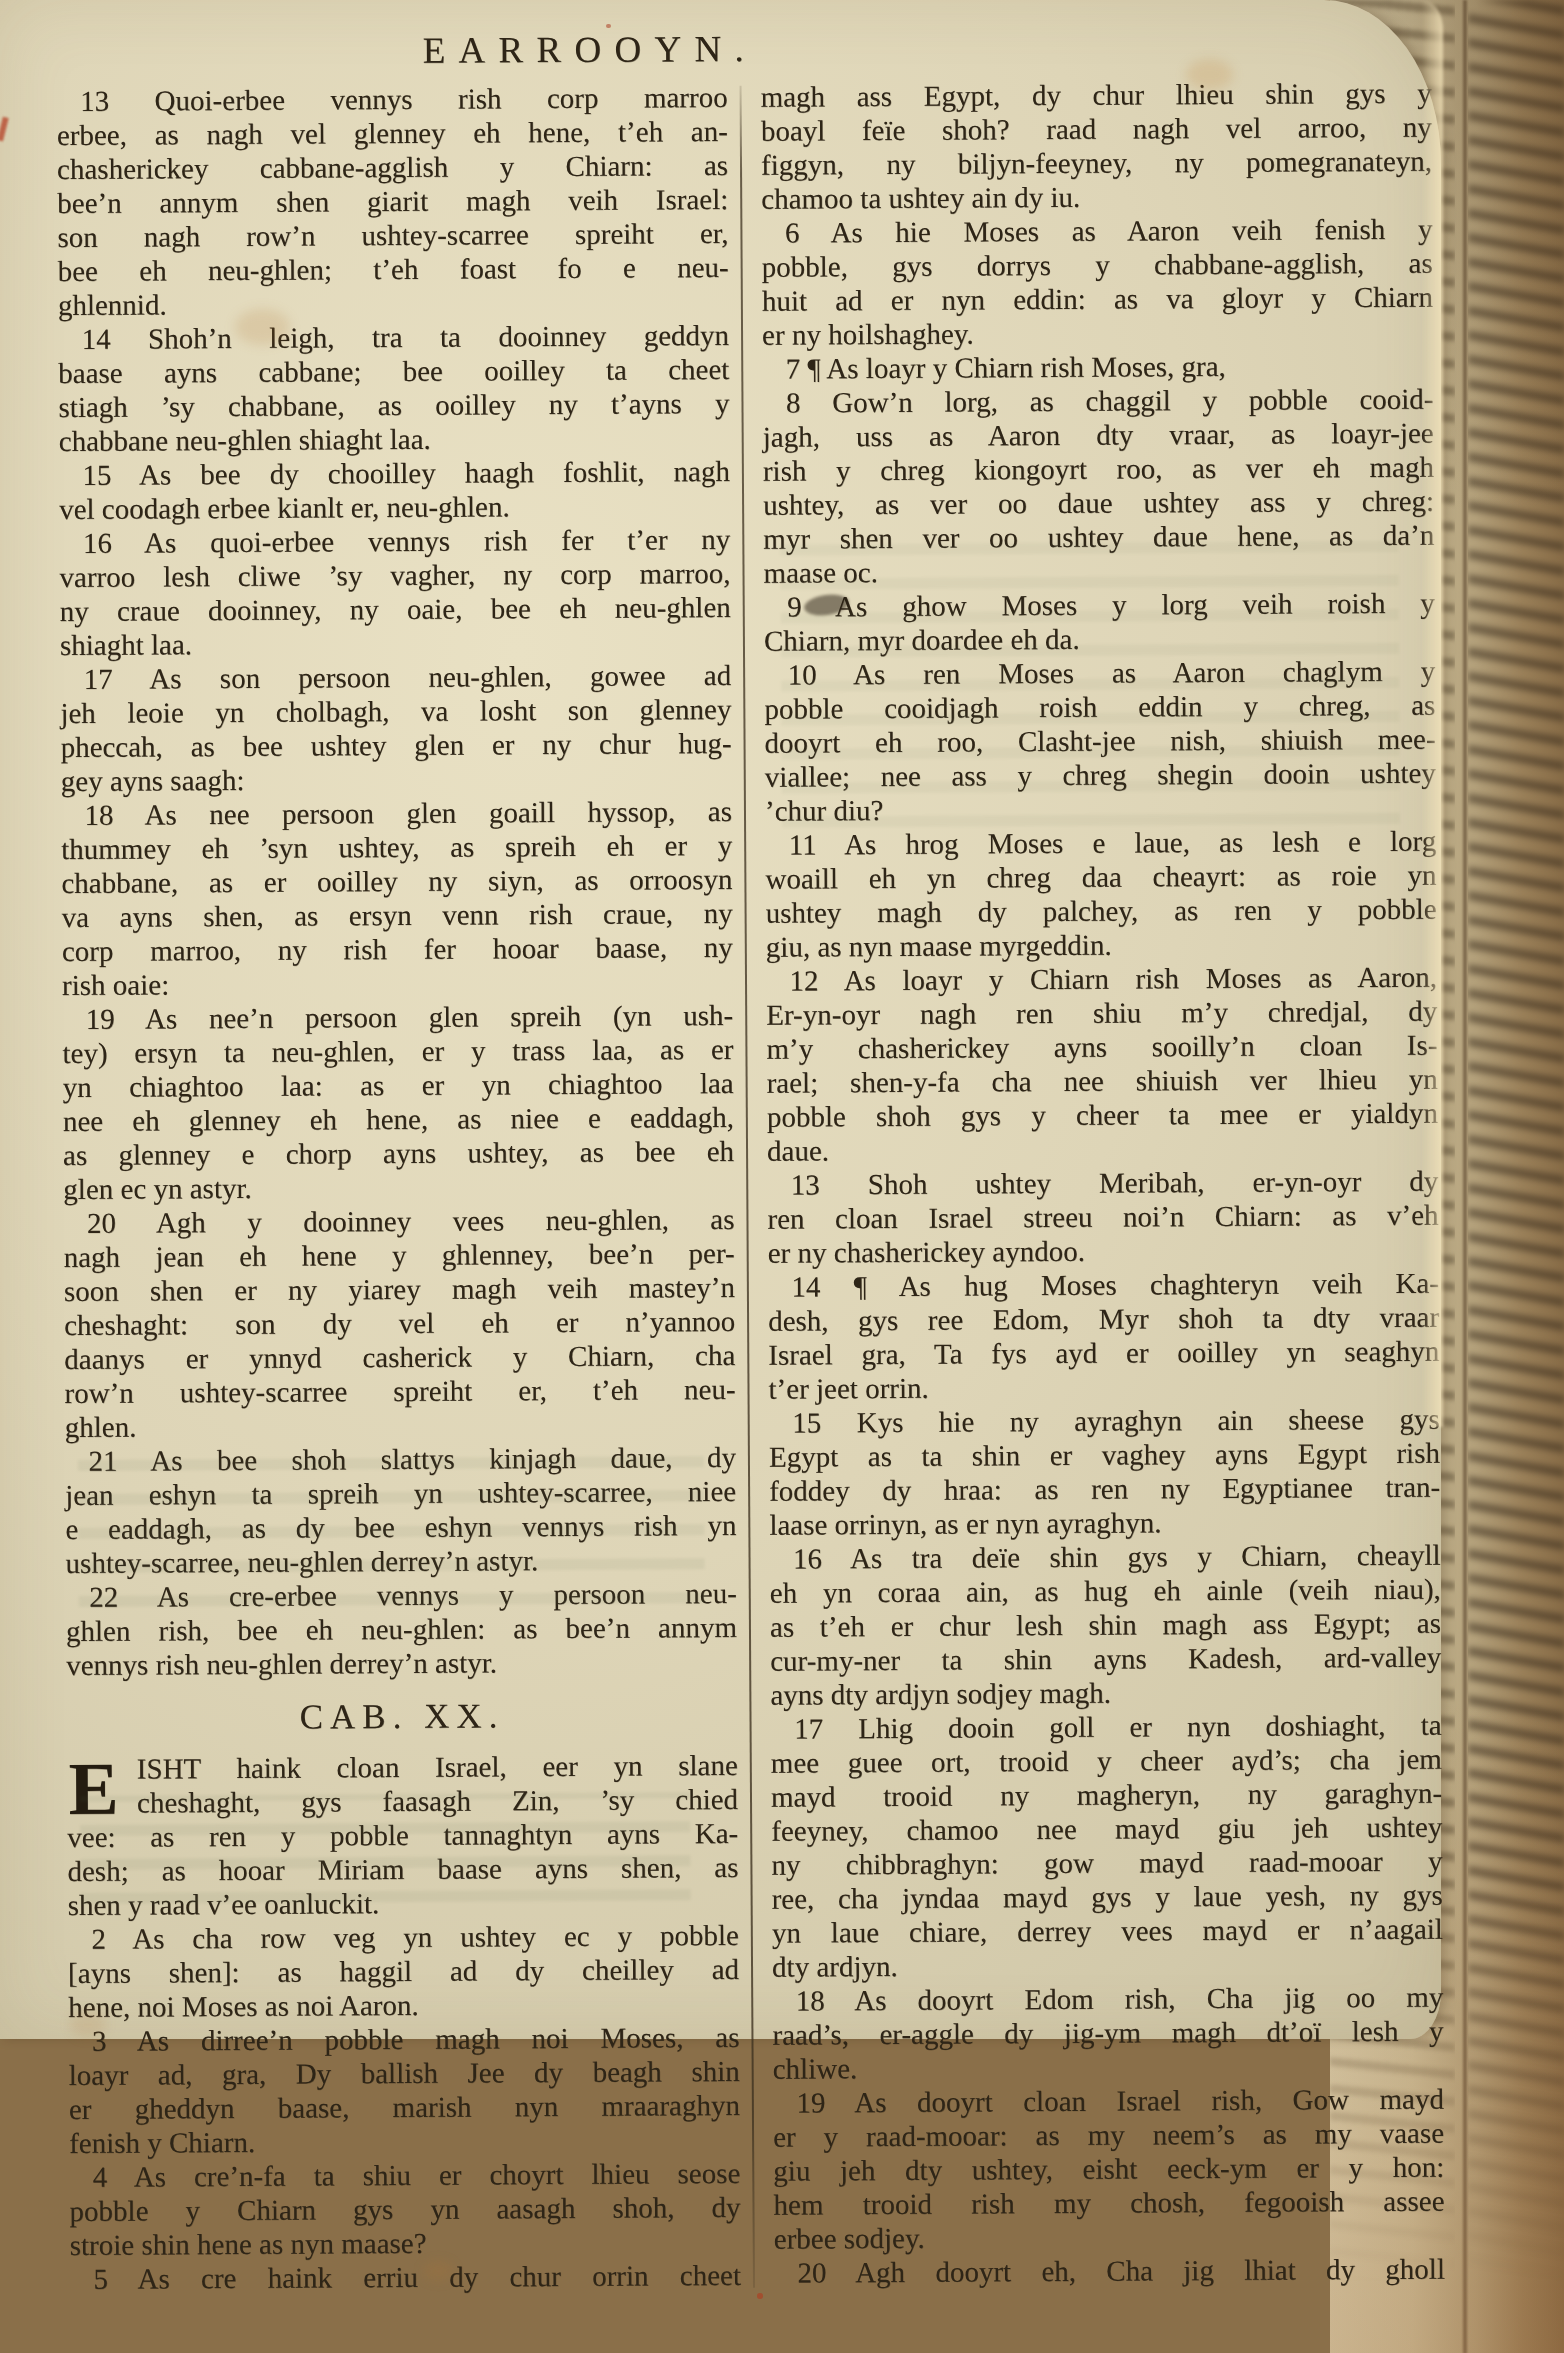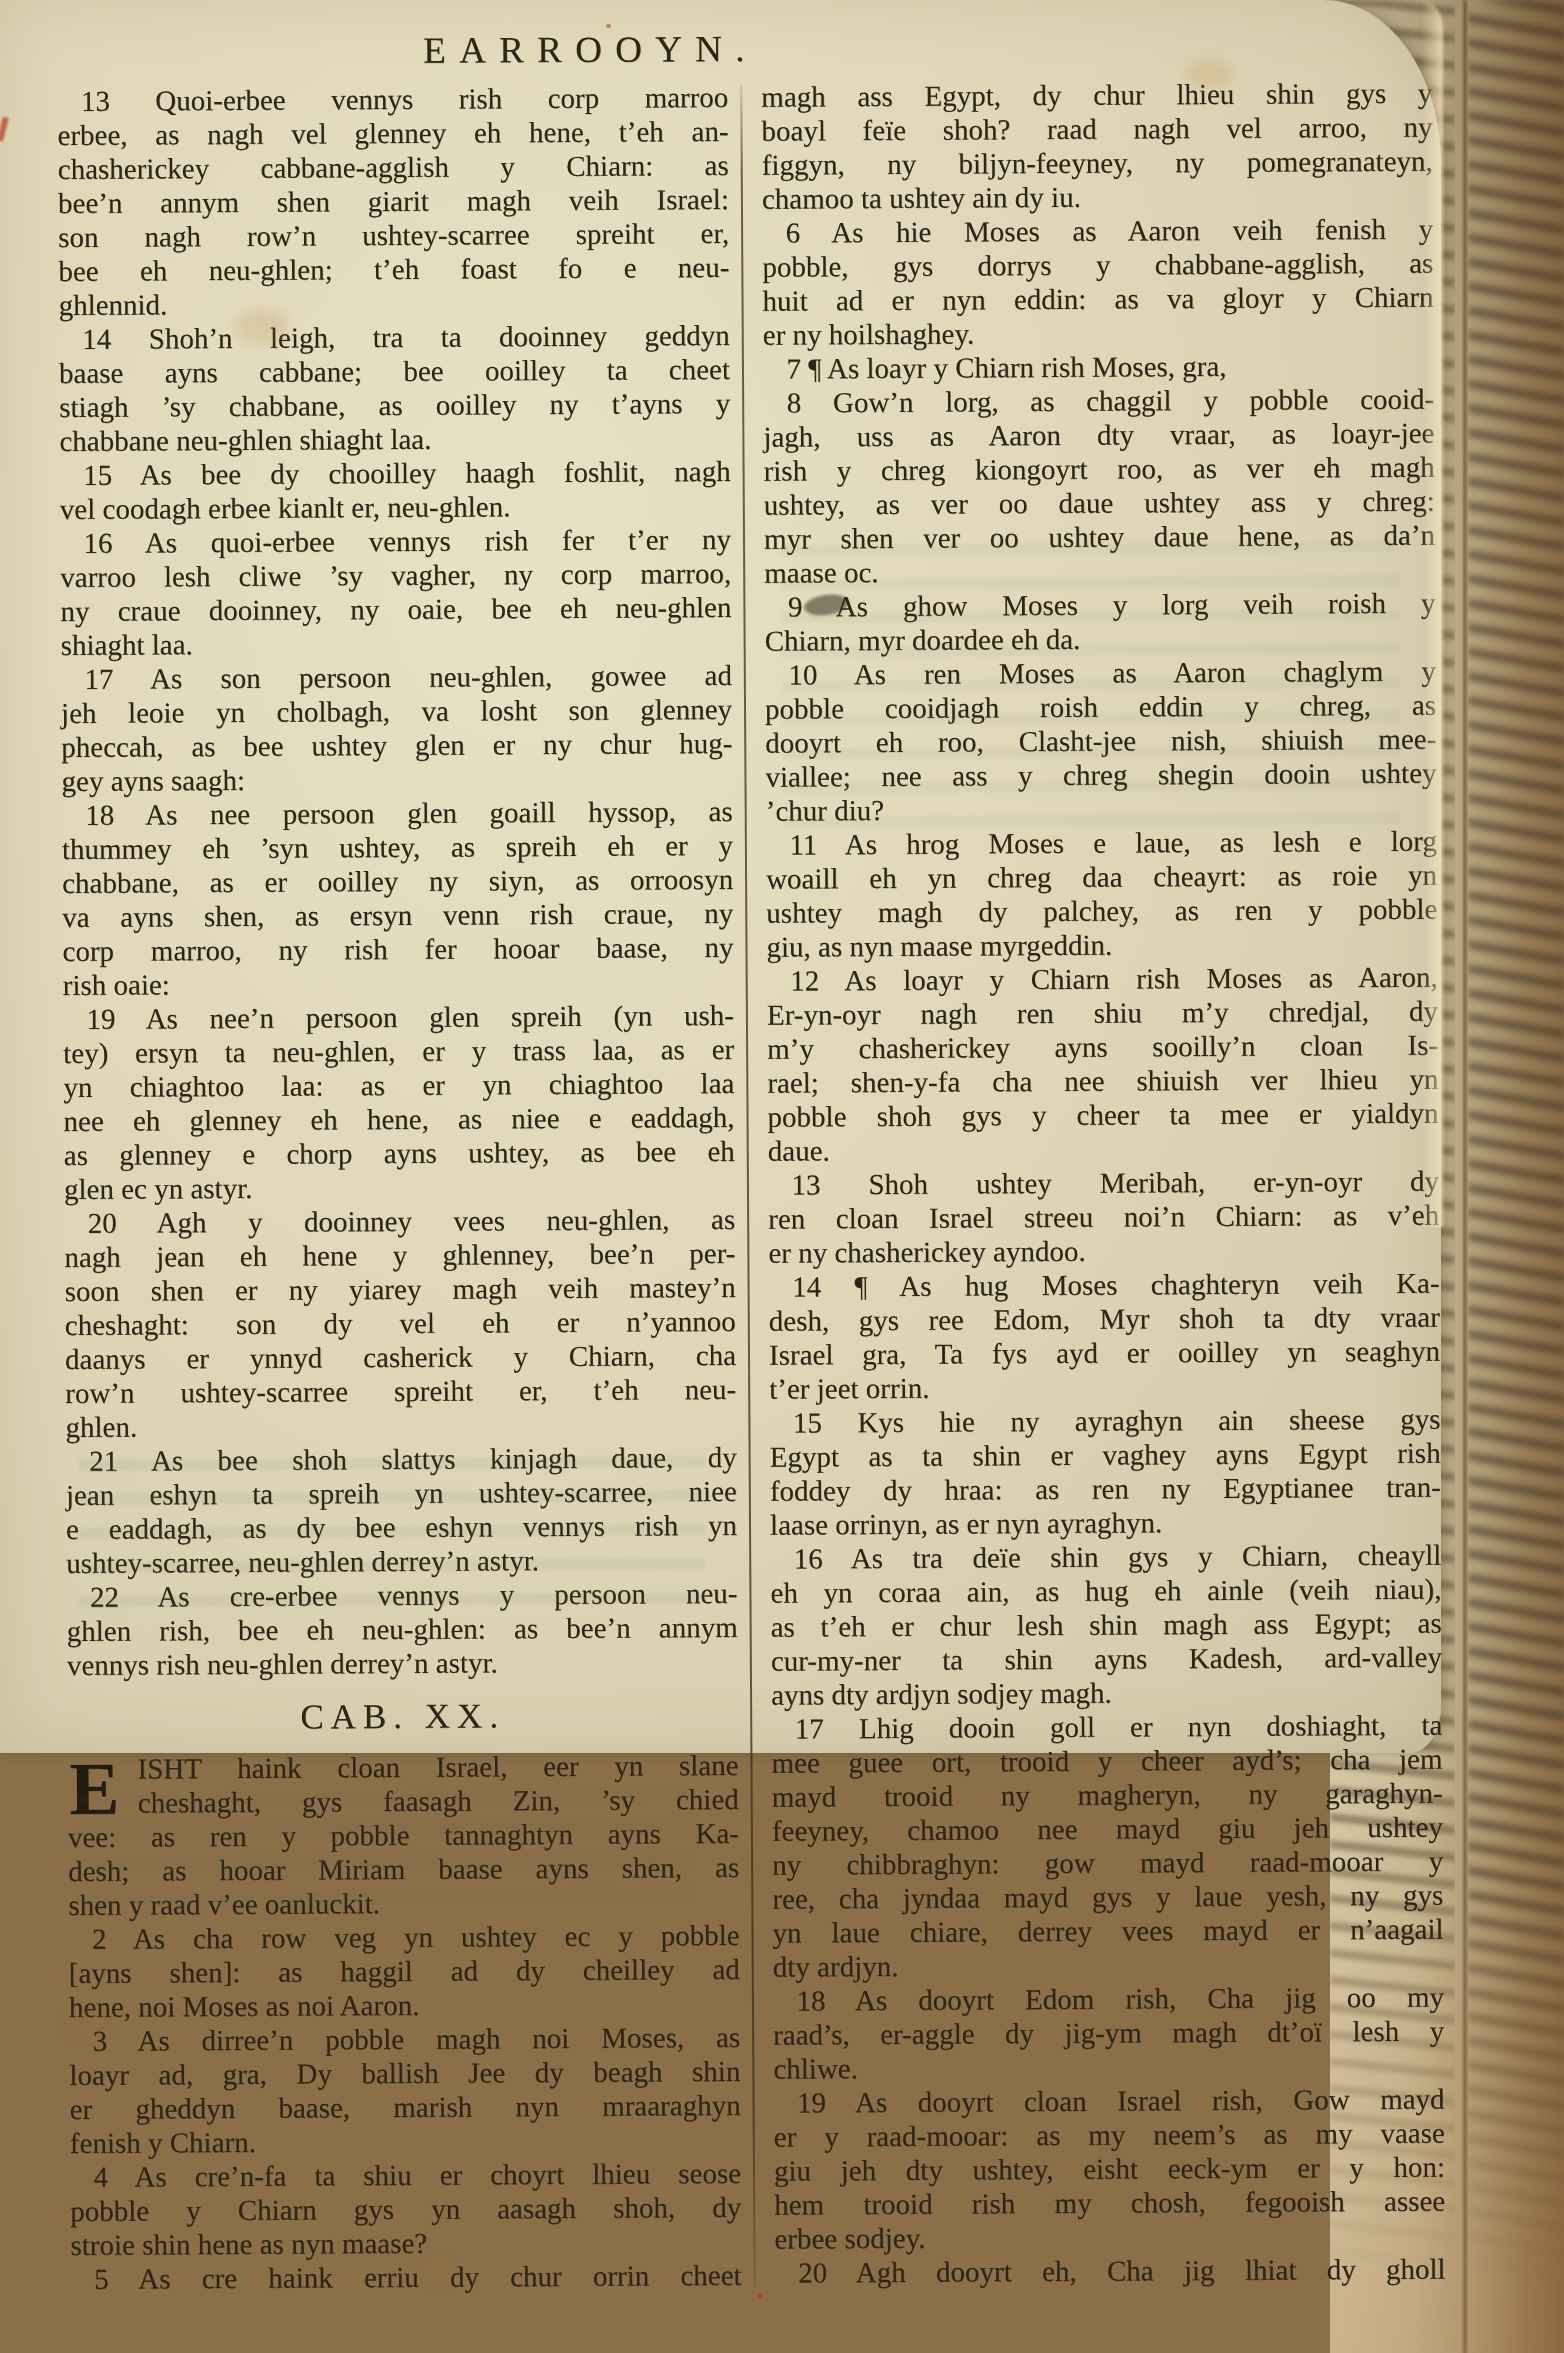--- a/index.html
+++ b/index.html
@@ -34,21 +34,21 @@
     -webkit-mask-image:linear-gradient(#000 80%,transparent 97%);
     mask-image:linear-gradient(#000 80%,transparent 97%);
   }
   .edge-shade{
     position:absolute;inset:0;
     background:linear-gradient(to bottom,rgba(70,45,20,.18),rgba(0,0,0,0) 22% 72%,rgba(160,95,45,.22));
   }
 
   
   .page{
-    position:absolute;left:0;top:0;width:1441px;height:1753px;
+    position:absolute;left:0;top:0;width:1441px;height:2039px;
     border-top-right-radius:117px 164px;
     border-bottom-right-radius:31px 47px;
     background:
       radial-gradient(1330px 1800px at 36% 32%, #e9e1c4 0%, #ded5b7 52%, #d2c9aa 88%, #ccc2a2 100%);
     box-shadow:4.7px 0 11px rgba(60,40,15,.25), inset 0 0 70px rgba(120,100,60,.14);
   }
   .page::after{ 
     content:"";position:absolute;top:0;right:-1.6px;width:20.3px;height:70%;
     border-top-right-radius:117px 164px;
     background:linear-gradient(to right,rgba(248,232,190,0),rgba(248,232,190,.75));

